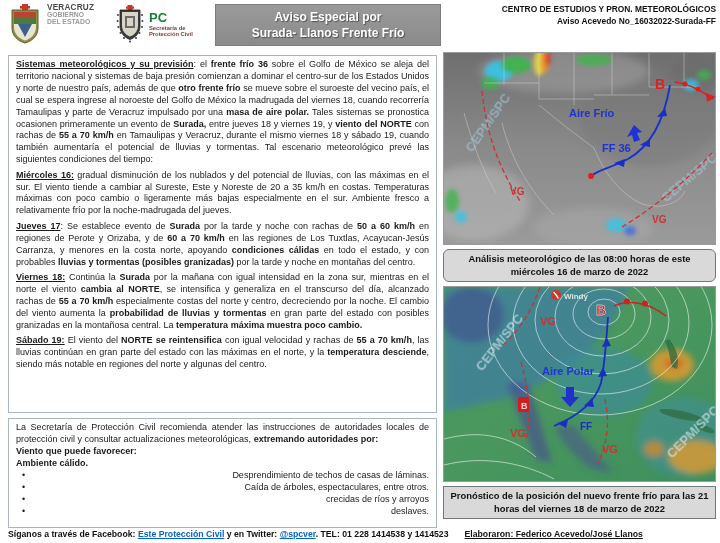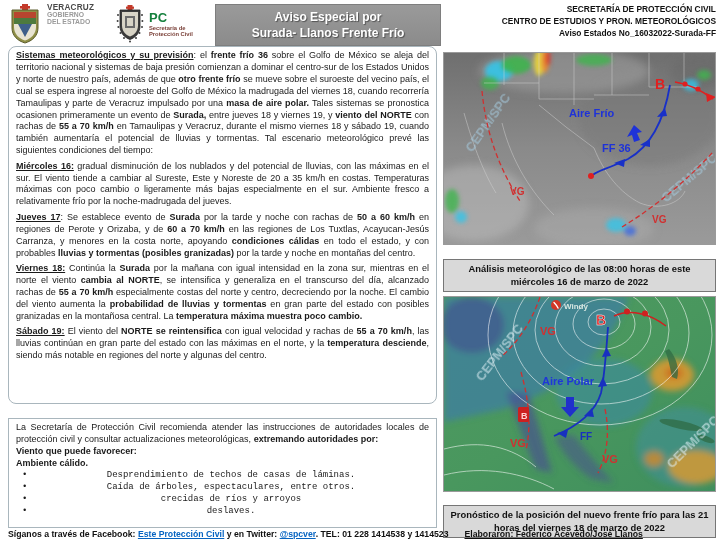--- a/index.html
+++ b/index.html
@@ -24,37 +24,37 @@
           background:linear-gradient(#9a9a9a,#8b8b8b);border:1px solid #7e7e7e;
           display:flex;flex-direction:column;align-items:center;justify-content:center;}
   .banner div{font-size:12px;font-weight:bold;color:#ffffff;line-height:1.35;
               text-shadow:1px 1px 1px rgba(0,0,0,.45);}
   .org{position:absolute;right:4px;top:3px;width:276px;text-align:right;
        font-size:8.4px;font-weight:bold;line-height:12.2px;color:#111;}
 
   
   .box{position:absolute;left:8px;width:429px;border:1px solid #a9b6bd;box-sizing:border-box;
        padding:3px 7px 2px 7px;font-size:9px;line-height:11.9px;text-align:justify;}
-  .box1{top:46px;height:358px;border-radius:8px;}
+  .box1{top:55px;height:358px;}
   .box2{top:418px;height:110px;line-height:11.6px;}
   .para{margin:0 0 3.5px 0;}
   .box2 .para{margin:0 0 .5px 0;}
-  .bullet{padding-left:17px;position:relative;text-align:center;font-family:Liberation Mono, monospace;}
+  .bullet{padding-left:17px;position:relative;text-align:right;}
   .bullet::before{content:"•";position:absolute;left:6px;top:0;}
 
   
   .rcol{position:absolute;left:443px;top:52px;width:273px;}
   .mapfig{position:relative;width:273px;display:block;margin:0;border:1px solid #9a9a9a;
           box-sizing:border-box;background:#808080;}
   .cap{width:273px;box-sizing:border-box;background:#d9d9d9;border:1.5px solid #767676;
        text-align:center;font-weight:bold;font-size:9.4px;line-height:12.5px;
        padding:3px 4px;color:#111;}
-  .cap1{margin-top:14px;}
+  .cap1{margin-top:4px;border-radius:6px;}
   .fig2{margin-top:4px;}
-  .cap2{margin-top:13px;}
+  .cap2{margin-top:4px;}
 
   
   .ftr{position:absolute;left:8px;top:529px;width:708px;font-size:8.7px;font-weight:bold;
        color:#111;white-space:nowrap;}
 </style>
 </head>
 <body>
 
 <div class="page">
 
@@ -105,23 +105,22 @@
         <div class="pc-sub">Protección Civil</div>
       </div>
     </div>
 
     <div class="banner">
       <div>Aviso Especial por</div>
       <div>Surada- Llanos Frente Frío</div>
     </div>
 
     <div class="org">
-      <div>SECRETARÍA DE PROTECCIÓN CIVIL</div>
       <div>CENTRO DE ESTUDIOS Y PRON. METEOROLÓGICOS</div>
-      <div>Aviso Estados No_16032022-Surada-FF</div>
+      <div>Aviso Acevedo No_16032022-Surada-FF</div>
     </div>
   </div>
 
   <div class="box box1">
       <div class="para"><span class="b u">Sistemas meteorológicos y su previsión</span><span>: el </span><span class="b">frente frío 36</span><span> sobre el Golfo de México se aleja del territorio nacional y sistemas de baja presión comienzan a dominar el centro-sur de los Estados Unidos y norte de nuestro país, además de que </span><span class="b">otro frente frío</span><span> se mueve sobre el suroeste del vecino país, el cual se espera ingrese al noroeste del Golfo de México la madrugada del viernes 18, cuando recorrería Tamaulipas y parte de Veracruz impulsado por una </span><span class="b">masa de aire polar.</span><span> Tales sistemas se pronostica ocasionen primeramente un evento de </span><span class="b">Surada,</span><span> entre jueves 18 y viernes 19, y </span><span class="b">viento del NORTE</span><span> con rachas de </span><span class="b">55 a 70 km/h</span><span> en Tamaulipas y Veracruz, durante el mismo viernes 18 y sábado 19, cuando también aumentaría el potencial de lluvias y tormentas. Tal escenario meteorológico prevé las siguientes condiciones del tiempo:</span></div>
       <div class="para"><span class="b u">Miércoles 16:</span><span> gradual disminución de los nublados y del potencial de lluvias, con las máximas en el sur. El viento tiende a cambiar al Sureste, Este y Noreste de 20 a 35 km/h en costas. Temperaturas máximas con poco cambio o ligeramente más bajas especialmente en el sur. Ambiente fresco a relativamente frío por la noche-madrugada del jueves.</span></div>
       <div class="para"><span class="b u">Jueves 17</span><span>: Se establece evento de </span><span class="b">Surada</span><span> por la tarde y noche con rachas de </span><span class="b">50 a 60 km/h</span><span> en regiones de Perote y Orizaba, y de </span><span class="b">60 a 70 km/h</span><span> en las regiones de Los Tuxtlas, Acayucan-Jesús Carranza, y menores en la costa norte, apoyando </span><span class="b">condiciones cálidas</span><span> en todo el estado, y con probables </span><span class="b">lluvias y tormentas (posibles granizadas)</span><span> por la tarde y noche en montañas del centro.</span></div>
       <div class="para"><span class="b u">Viernes 18:</span><span> Continúa la </span><span class="b">Surada</span><span> por la mañana con igual intensidad en la zona sur, mientras en el norte el viento </span><span class="b">cambia al NORTE</span><span>, se intensifica y generaliza en el transcurso del día, alcanzado rachas de </span><span class="b">55 a 70 km/h</span><span> especialmente costas del norte y centro, decreciendo por la noche. El cambio del viento aumenta la </span><span class="b">probabilidad de lluvias y tormentas</span><span> en gran parte del estado con posibles granizadas en la montañosa central. La </span><span class="b">temperatura máxima muestra poco cambio.</span></div>
       <div class="para"><span class="b u">Sábado 19:</span><span> El viento del </span><span class="b">NORTE se reintensifica</span><span> con igual velocidad y rachas de </span><span class="b">55 a 70 km/h</span><span>, las lluvias continúan en gran parte del estado con las máximas en el norte, y la </span><span class="b">temperatura desciende</span><span>, siendo más notable en regiones del norte y algunas del centro.</span></div>
     </div>

